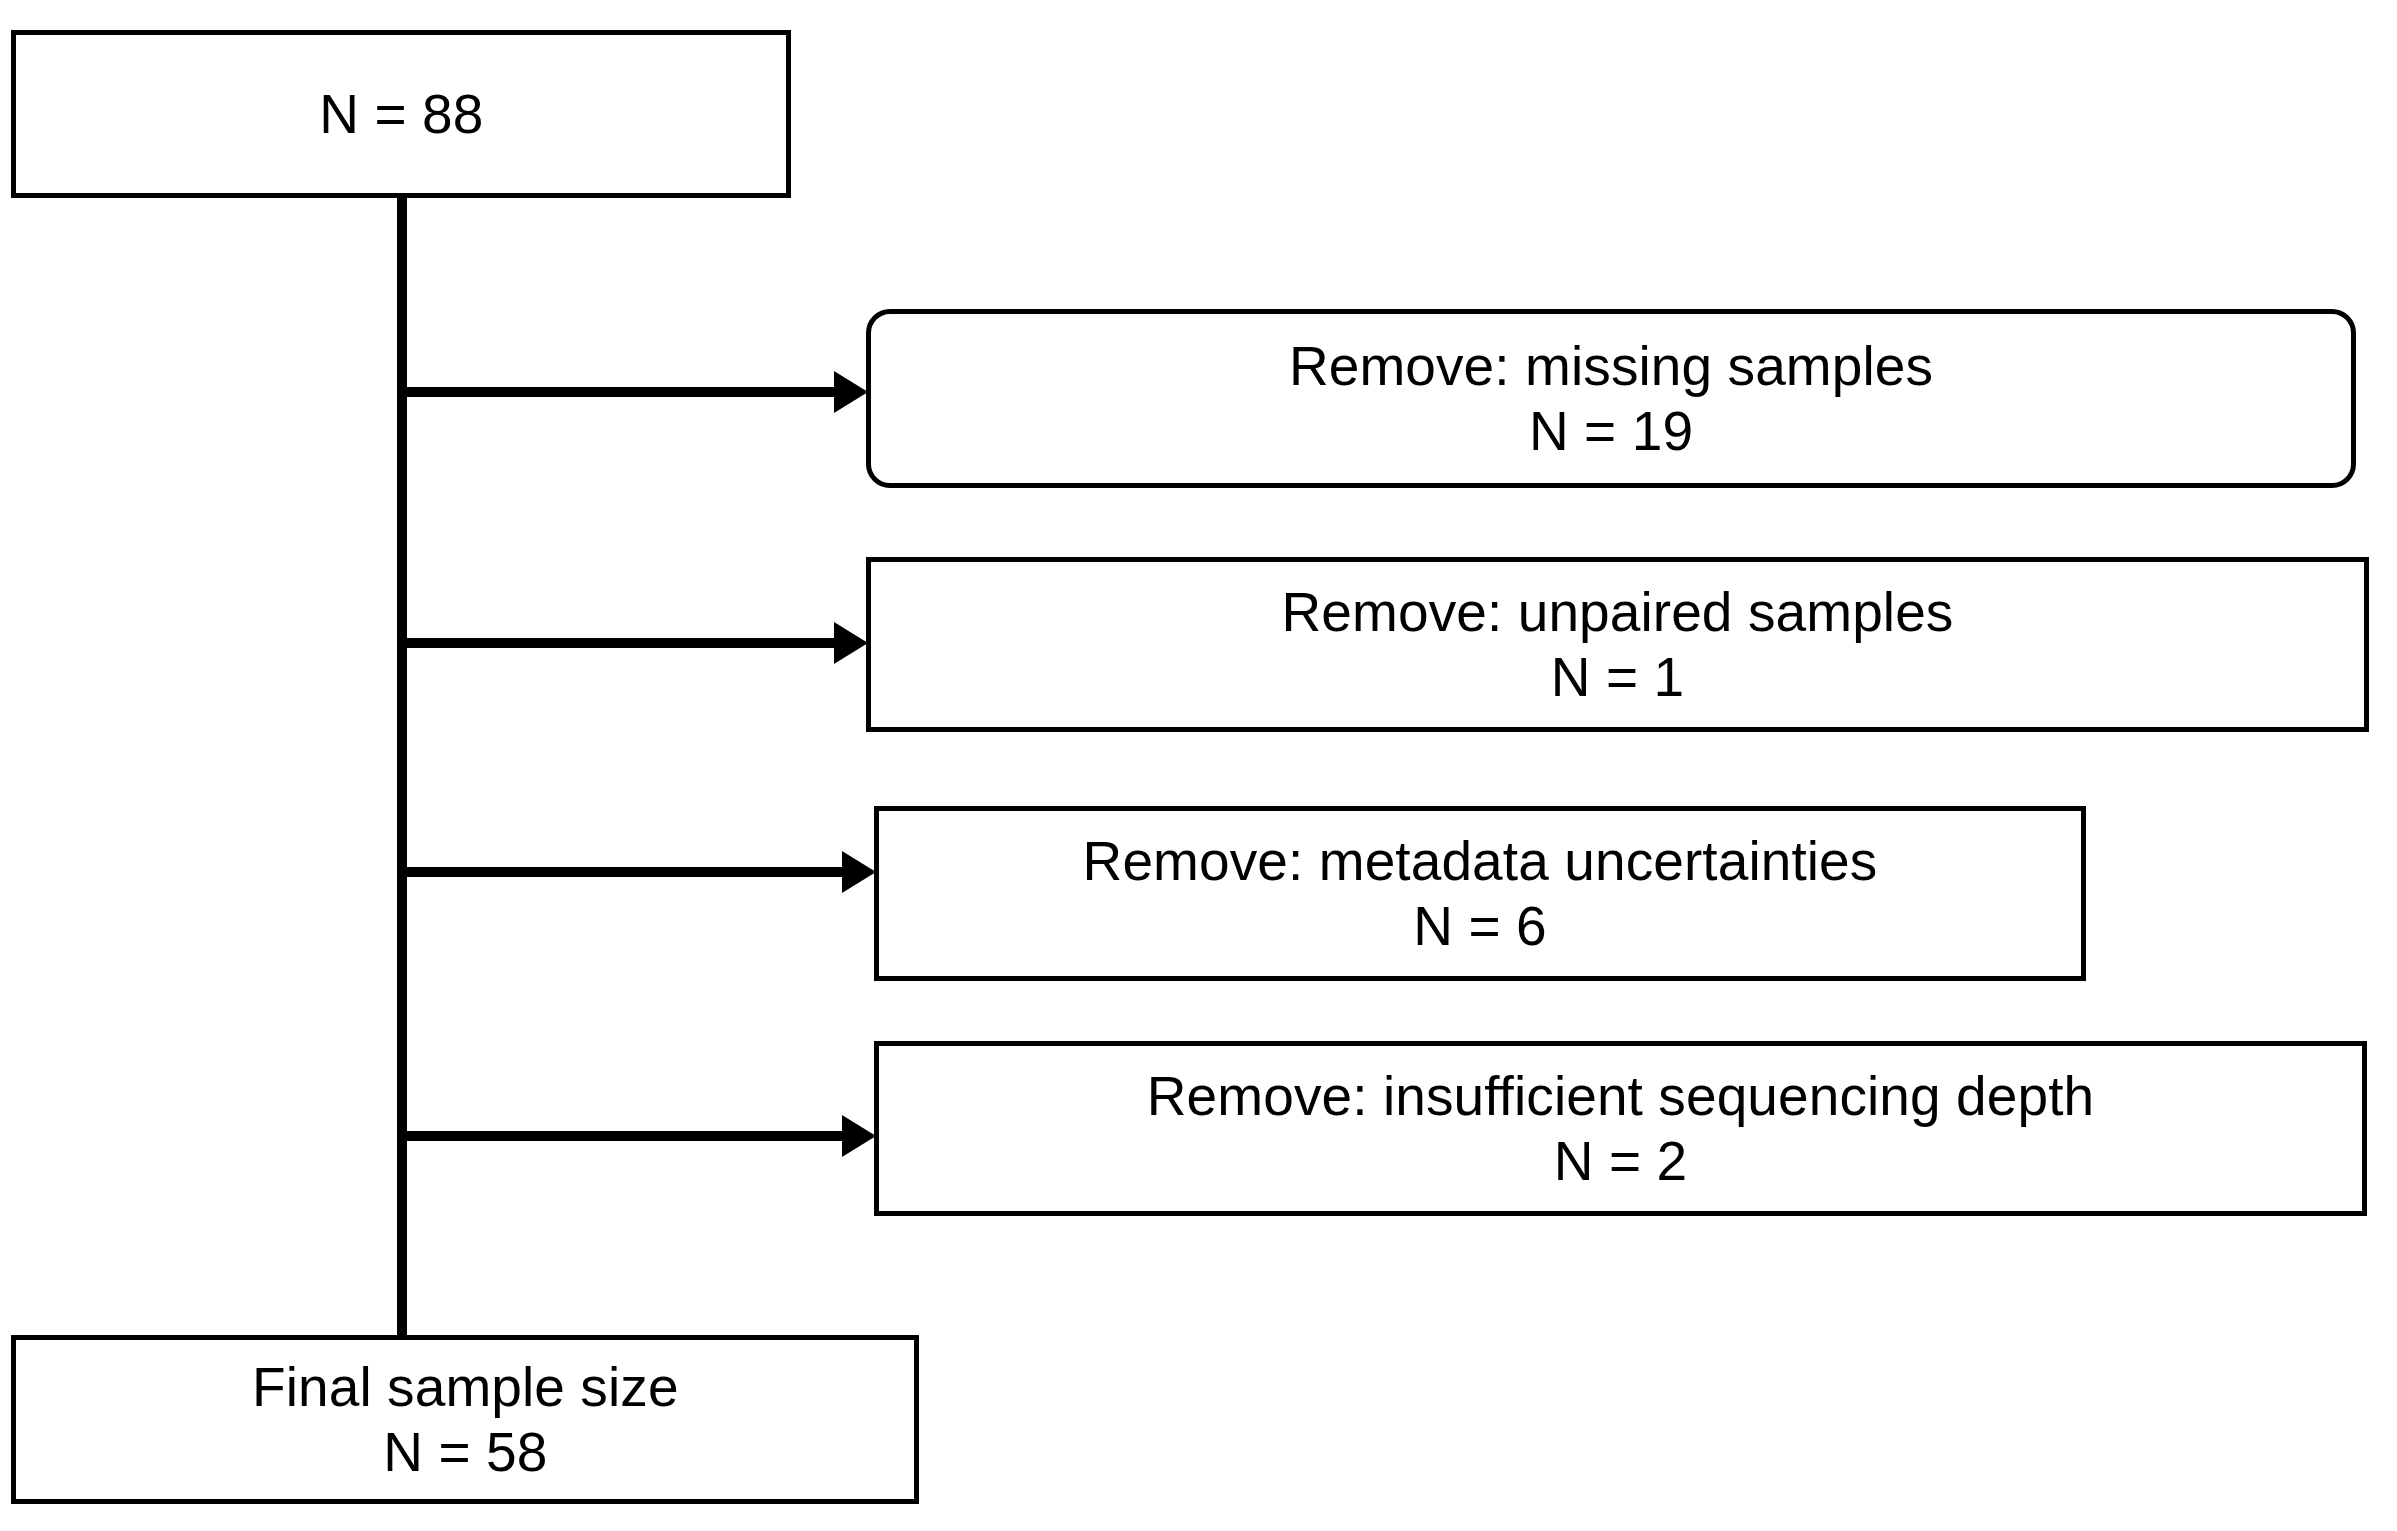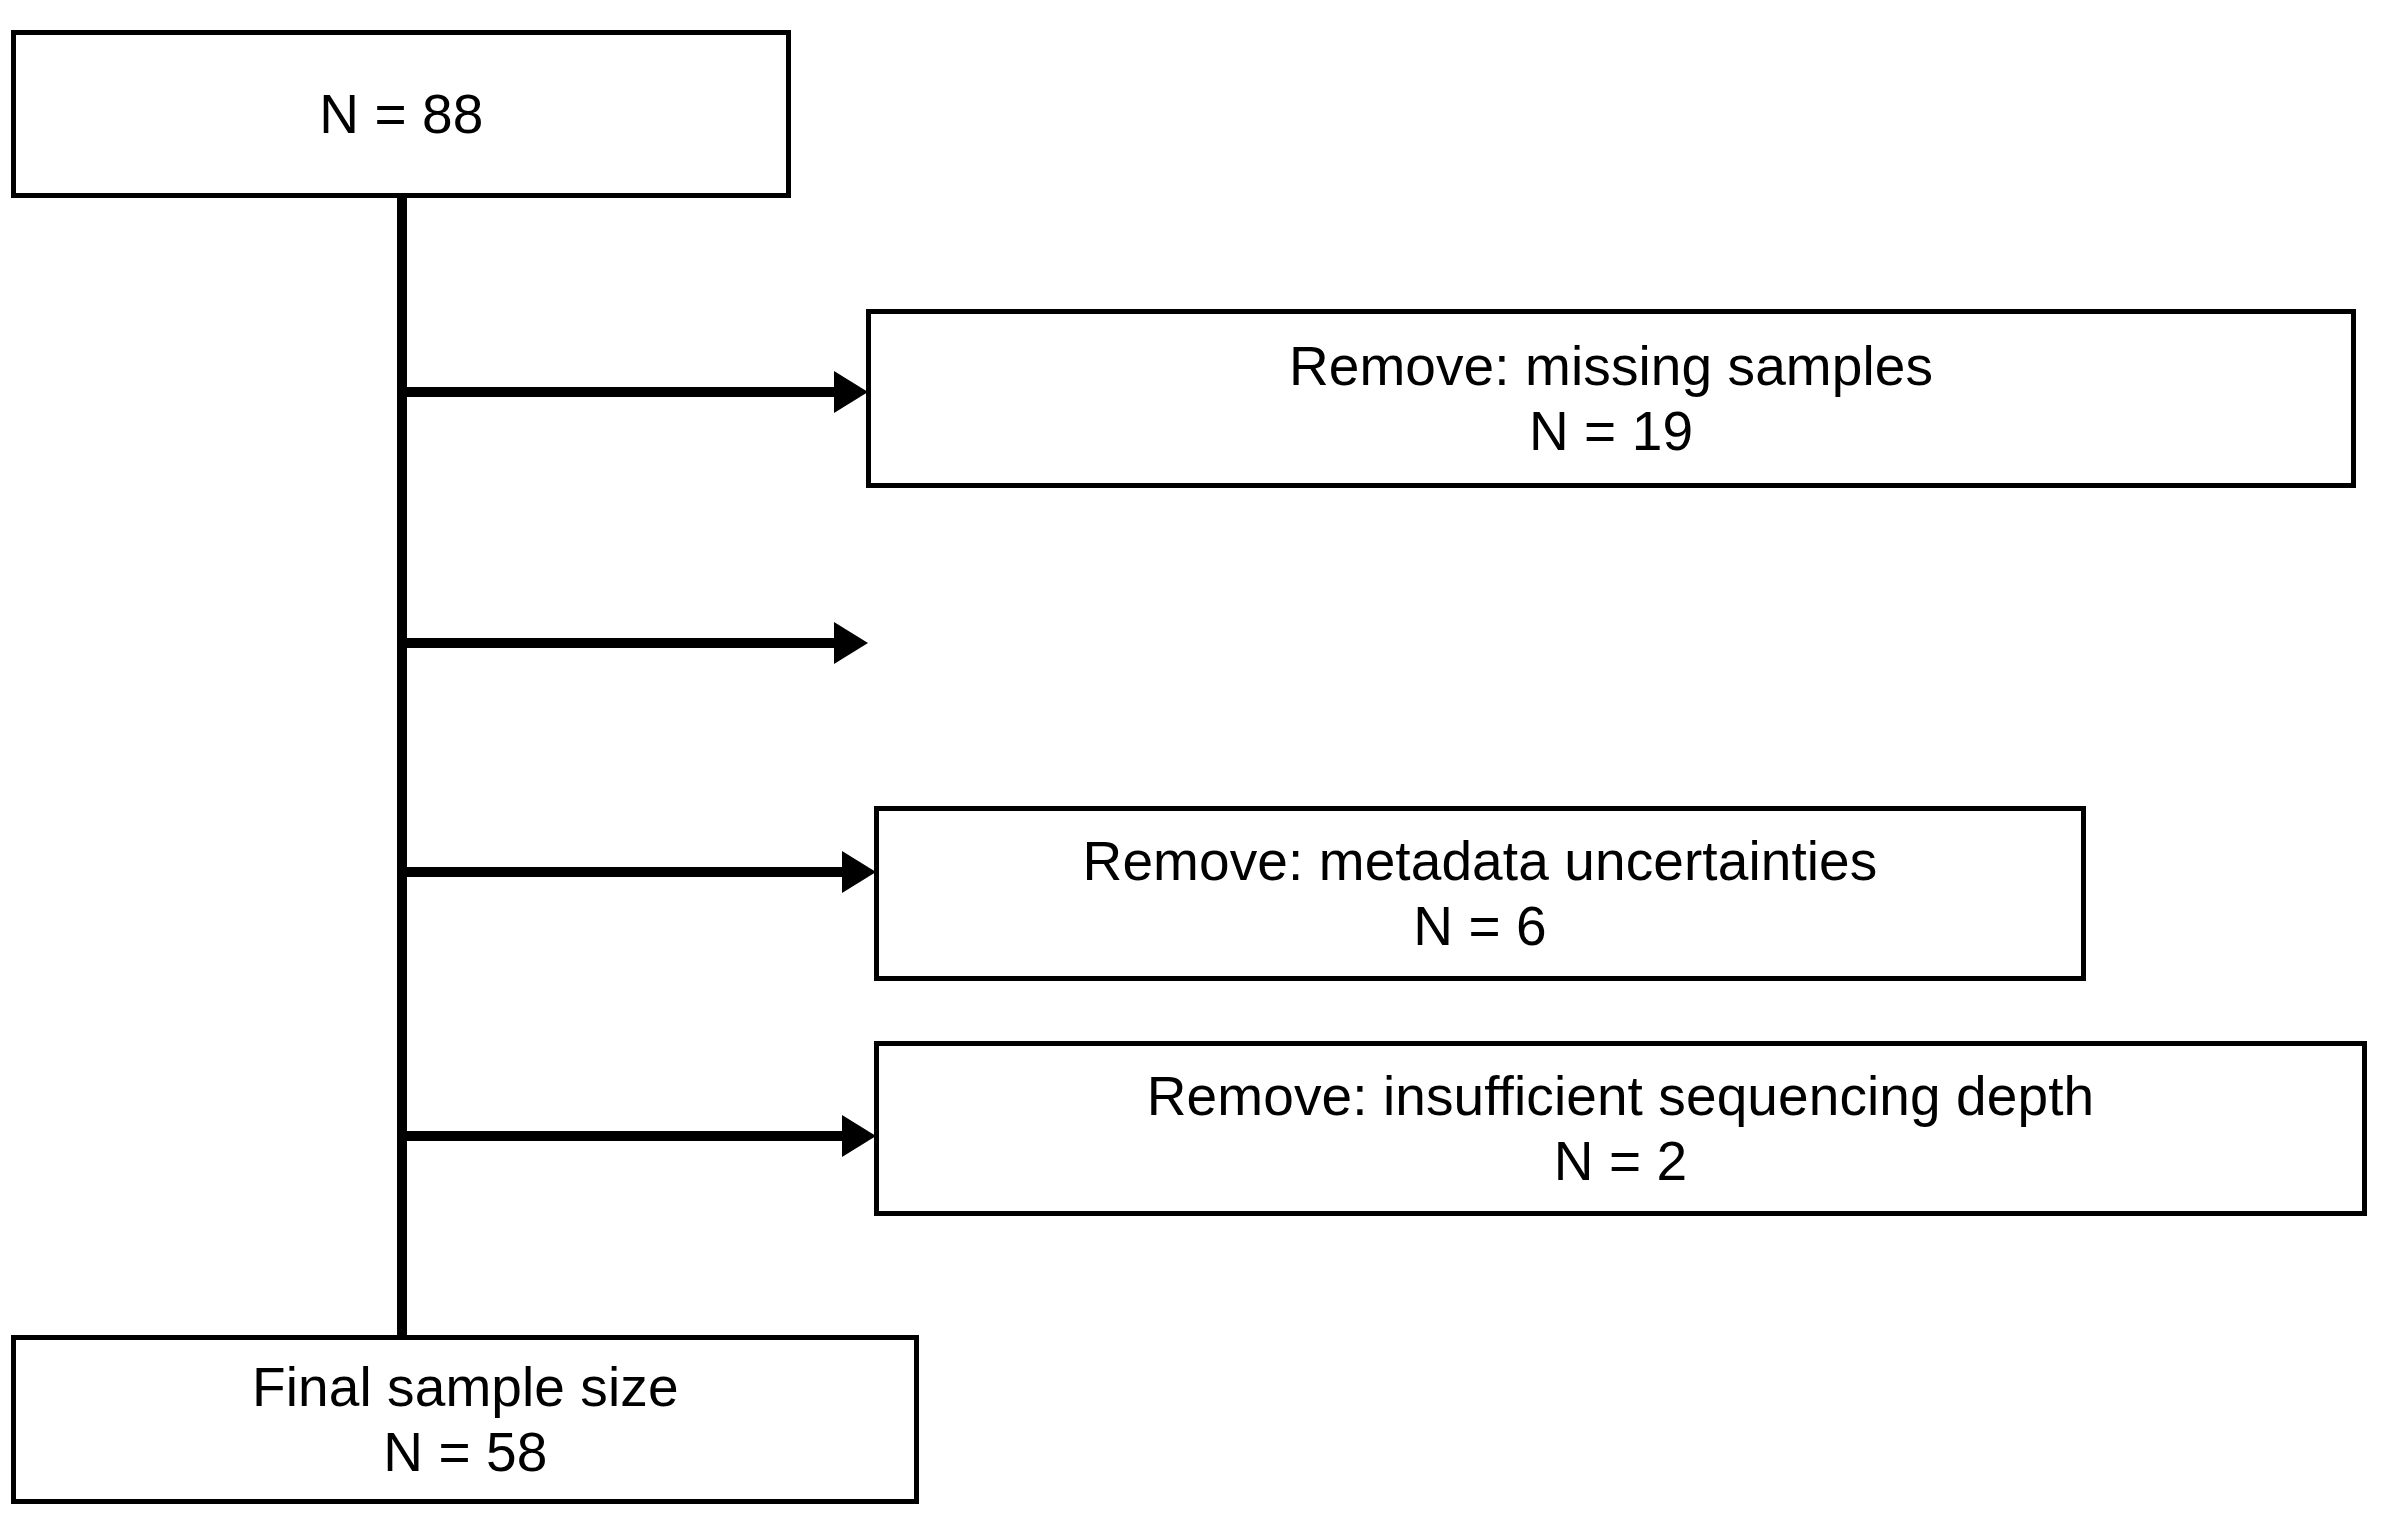--- a/index.html
+++ b/index.html
@@ -46,21 +46,21 @@
   #box-fecal-sample-collection {
     left: 11.3px;  top: 30px;
     width: 780px; height: 168px;
   }
   #box-final-sample-size {
     left: 11.3px;  top: 1335px;
     width: 908px; height: 169px;
   }
   #box-remove-missing-samples {
     left: 866px; top: 309px;
-    width: 1490px; height: 179px;
+    width: 1490px; height: 179px; border-radius: 24px;
   }
   #box-remove-unpaired-samples {
     left: 866px; top: 557px;
     width: 1503px; height: 175px;
   }
   #box-remove-metadata-uncertainties {
     left: 874px; top: 806px;
     width: 1212px; height: 175px; align-items: center;
   }
   #box-remove-insufficient-sequencing-depth {
@@ -120,20 +120,24 @@
   <div class="arrow-head" id="arrow-1"></div>
 
   <div class="node-box" id="box-remove-missing-samples">
     <span class="node-line">Remove: missing samples</span>
     <span class="node-line">N = 19</span>
   </div>
 
   <div class="connector-branch" id="branch-2"></div>
   <div class="arrow-head" id="arrow-2"></div>
 
+  <div class="node-box" id="box-remove-unpaired-samples">
+    <span class="node-line">Remove: unpaired samples</span>
+    <span class="node-line">N = 1</span>
+  </div>
 
   <div class="connector-branch" id="branch-3"></div>
   <div class="arrow-head" id="arrow-3"></div>
 
   <div class="node-box" id="box-remove-metadata-uncertainties">
     <span class="node-line">Remove: metadata uncertainties</span>
     <span class="node-line">N = 6</span>
   </div>
 
   <div class="connector-branch" id="branch-4"></div>

